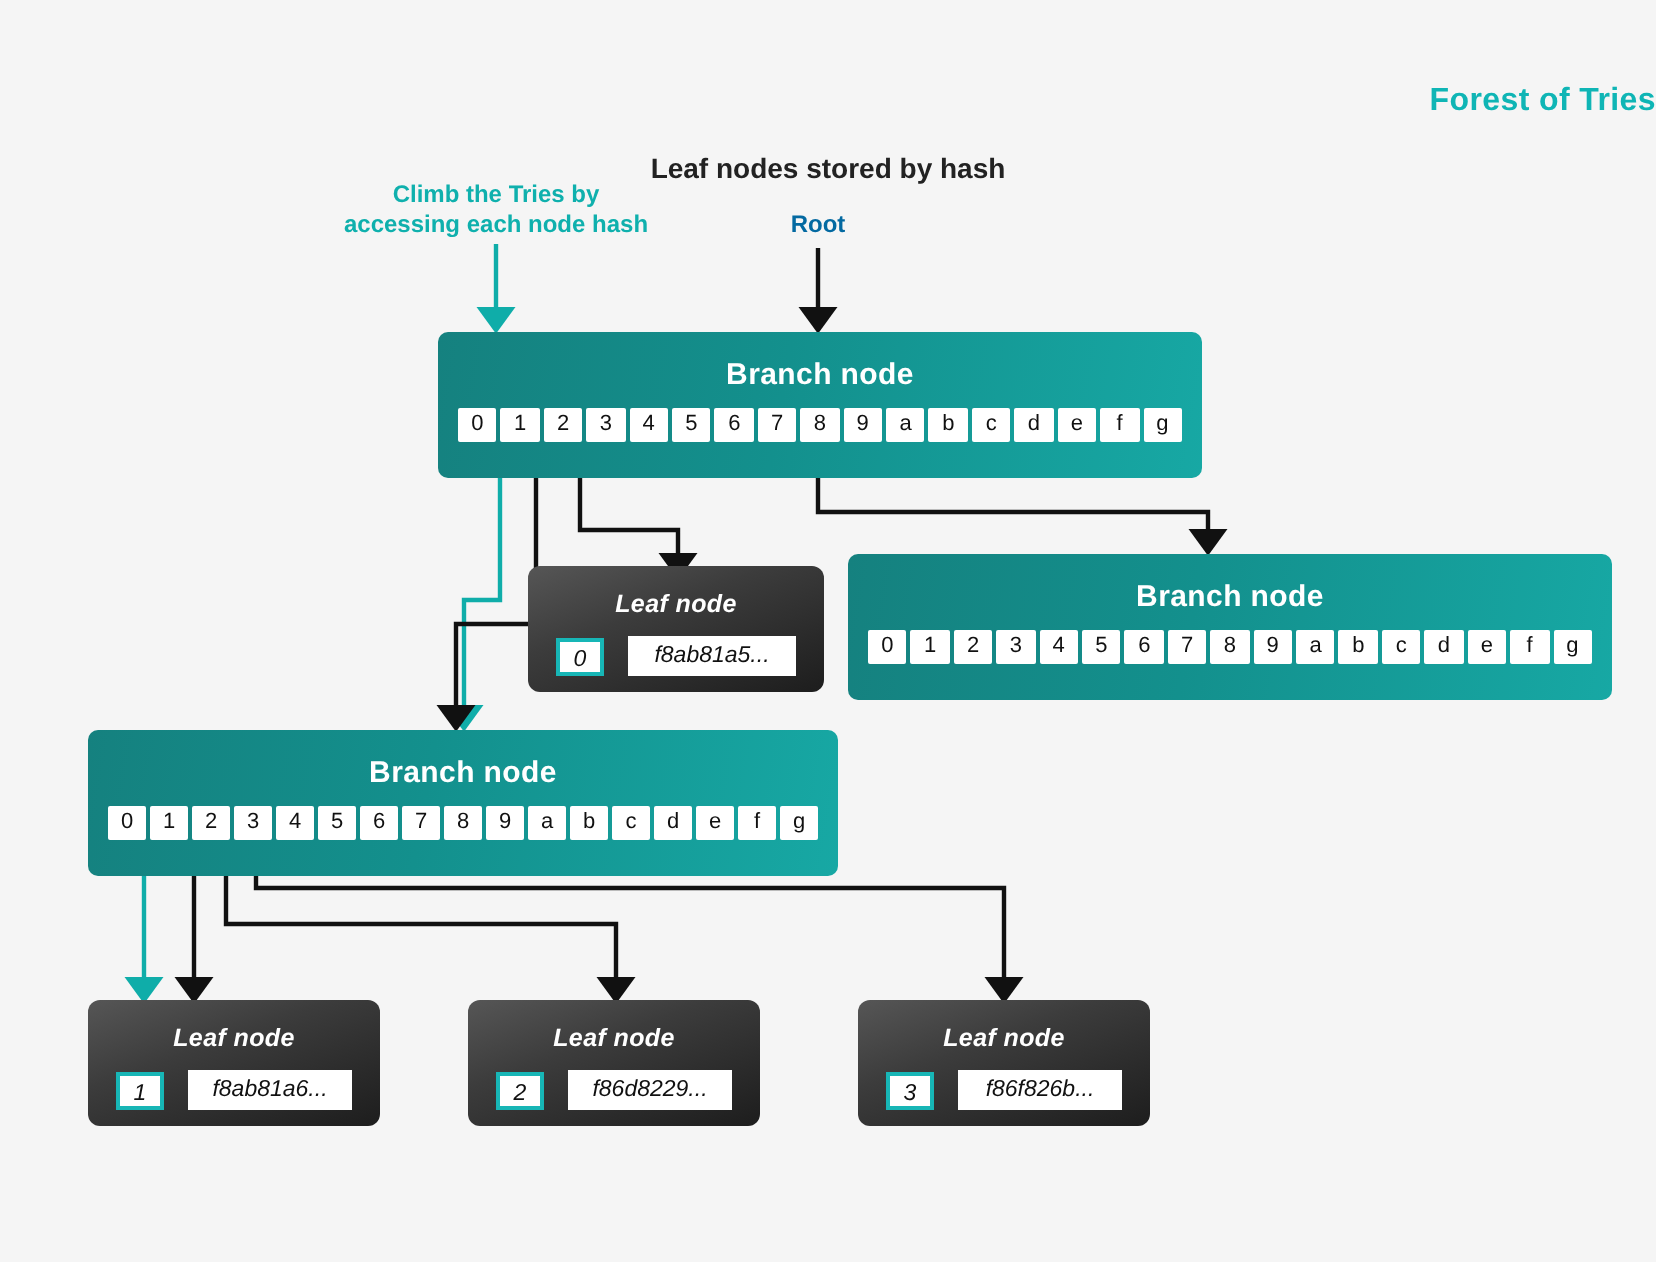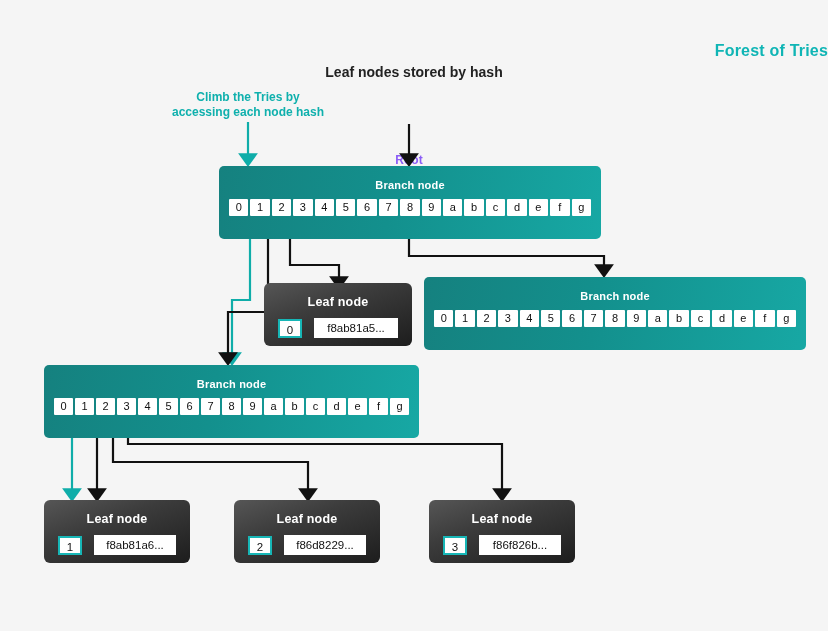--- a/index.html
+++ b/index.html
@@ -53,33 +53,33 @@
   
   .annot {
     position: absolute;
     font-size: 12px;
     font-weight: bold;
     line-height: 15px;
     text-align: center;
     white-space: pre-line;
   }
   .annot.teal { color: #0fb0ad; }
-  .annot.dark { color: #8b5cf6; margin-top: 48px; }
+  .annot.dark { color: #0369a1; }
 
   
   .branch {
     position: absolute;
     border-radius: 5px;
     background: linear-gradient(100deg, #15817f 0%, #13908d 45%, #17a8a4 100%);
     z-index: 3;
   }
   .branch .node-title {
     text-align: center;
     color: #ffffff;
-    font-size: 11px;
+    font-size: 15px;
     font-weight: bold;
     padding-top: 13px;
     letter-spacing: .2px;
   }
   .cells {
     display: flex;
     gap: 2px;
     padding: 8px 10px 12px 10px;
   }
   .cell {
@@ -92,20 +92,21 @@
     text-align: center;
     border-radius: 1px;
   }
 
   
   .leaf {
     position: absolute;
     border-radius: 6px;
     background: linear-gradient(160deg, #565656 0%, #3c3c3c 38%, #1d1d1d 100%);
     z-index: 3;
+    font-style: italic;
   }
   .leaf .node-title {
     text-align: center;
     color: #ffffff;
     font-size: 12.5px;
     font-weight: bold;
     padding-top: 12px;
     letter-spacing: .2px;
   }
   .leaf-row {
@@ -134,21 +135,21 @@
     line-height: 20px;
     text-align: center;
   }
 </style>
 </head>
 <body>
 
 <div id="canvas">
 
   <div class="title" style="top:42px;">Forest of Tries</div>
-  <div class="subtitle" style="top:64px;">Leaf nodes stored by hash</div>
+  <div class="subtitle" style="top:76px;">Leaf nodes stored by hash</div>
 
   <div class="annot teal" style="left:168px; top:90px; width:160px;text-align:center;">Climb the Tries by
 accessing each node hash</div>
   <div class="annot dark" style="left:376px; top:105px; width:66px;">Root</div>
 
   <svg id="wires" viewBox="0 0 828 631">
     <defs>
       <marker id="ah-black" markerWidth="9" markerHeight="9" refX="2.6" refY="4.5" orient="auto" markerUnits="strokeWidth">
         <path d="M0,0 L0,9 L6.2,4.5 z" fill="#111111"></path>
       </marker>

